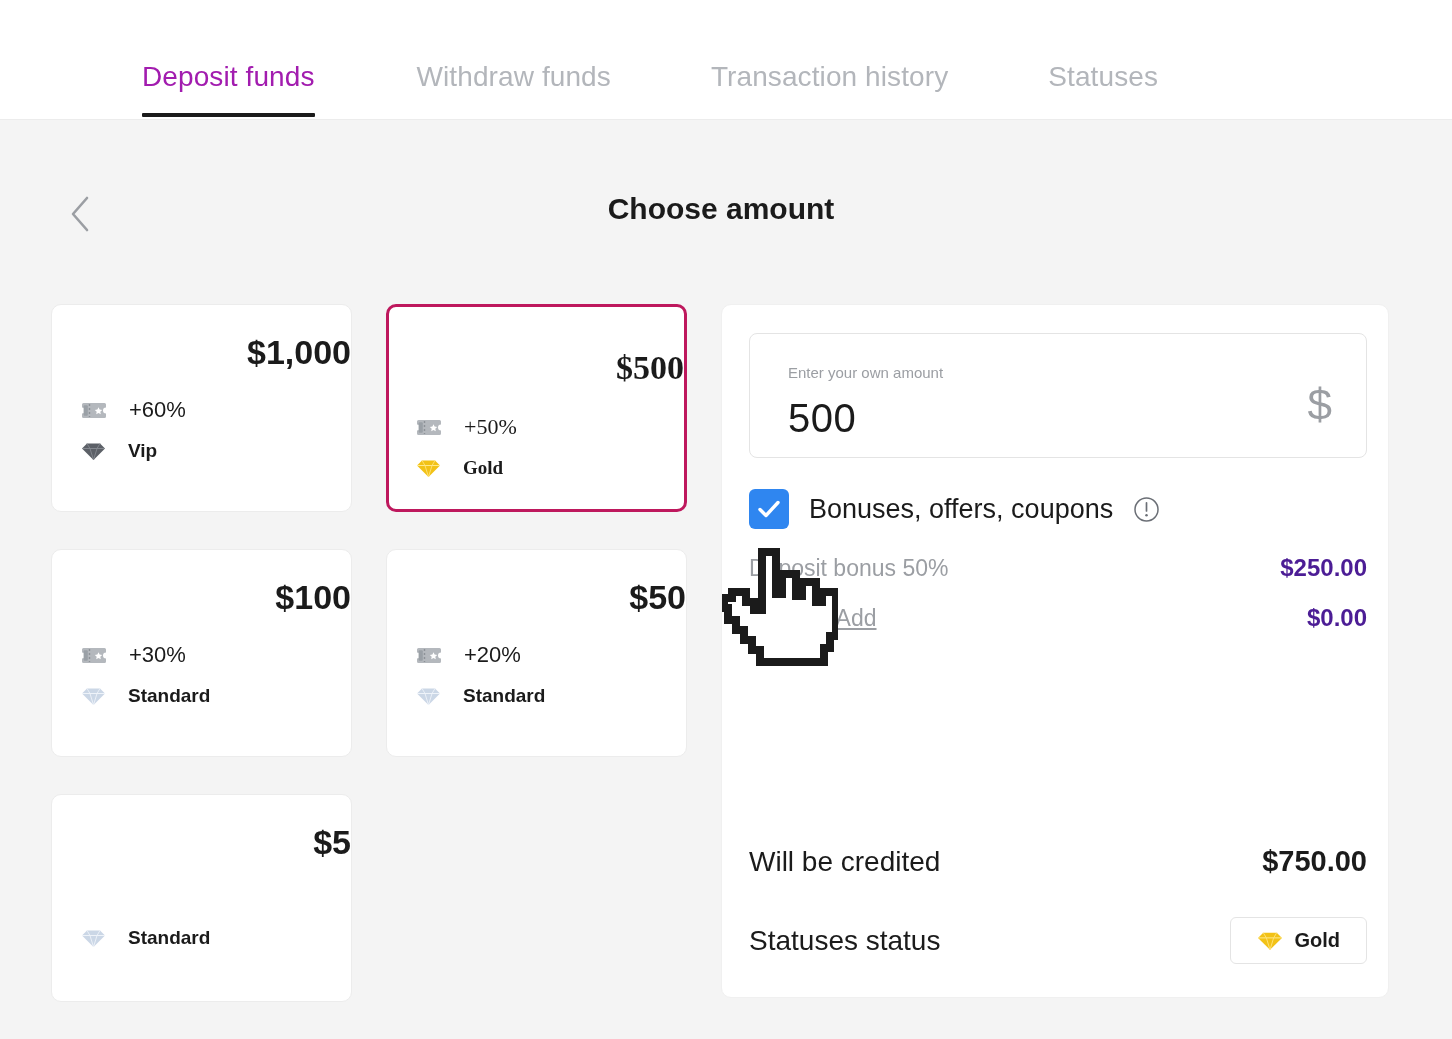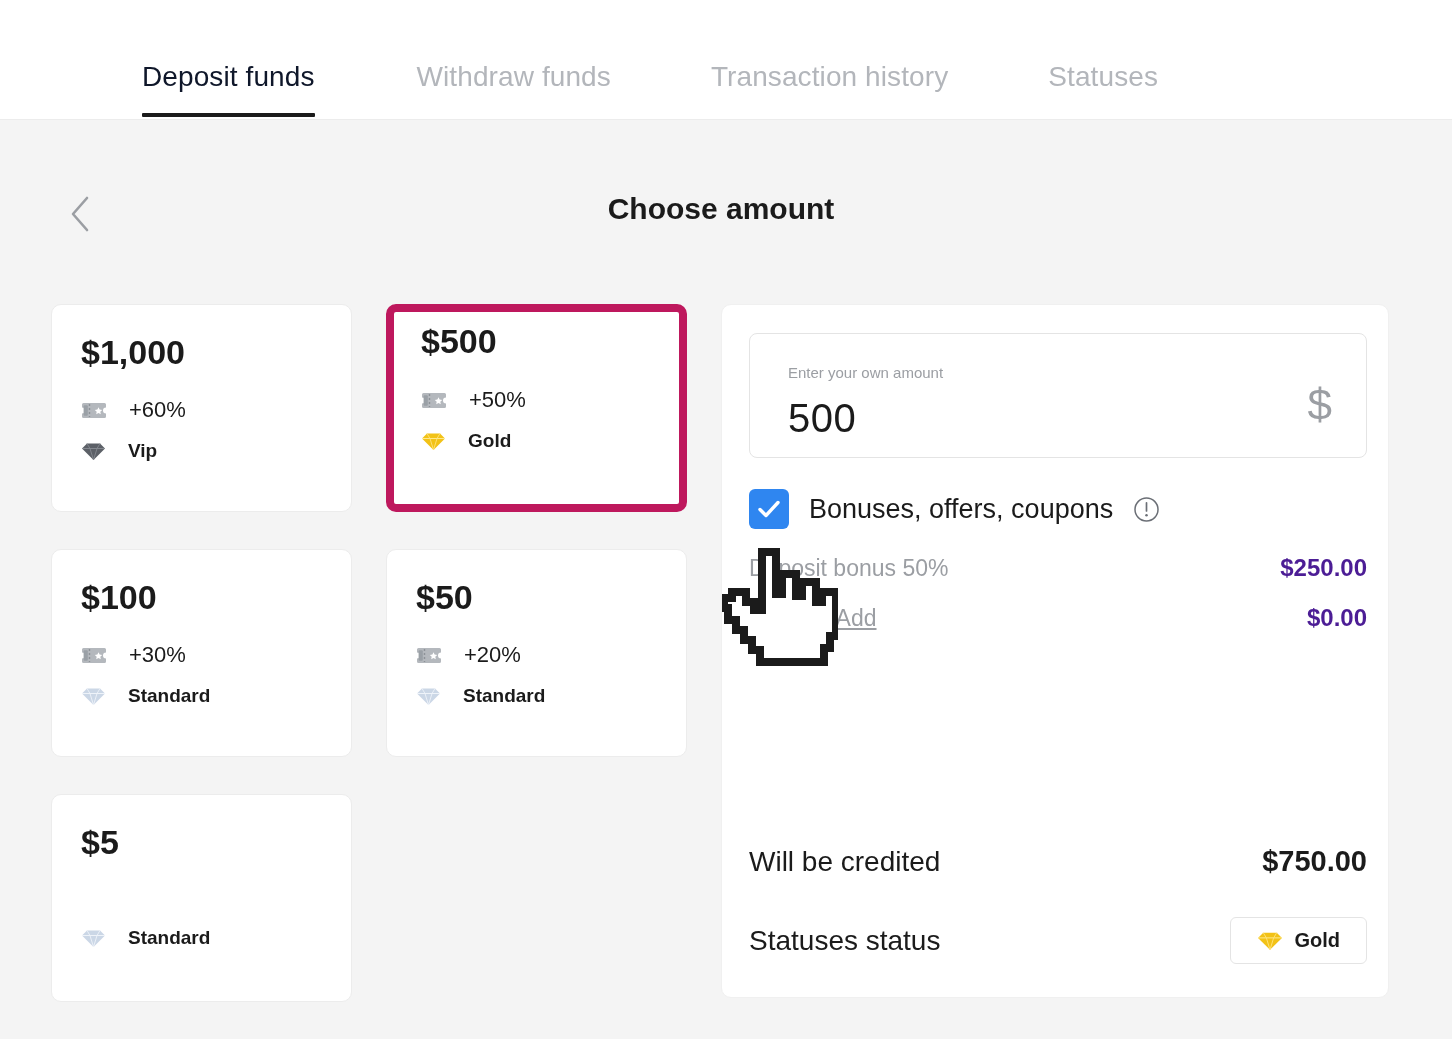--- a/index.html
+++ b/index.html
@@ -42,21 +42,21 @@
     font-size: 28px;
     color: #b3b6bb;
     letter-spacing: 0.1px;
     white-space: nowrap;
     cursor: pointer;
     background: transparent;
     border: none;
     font-family: "Liberation Sans", sans-serif;
   }
   .tab:last-child { margin-right: 0; }
-  .tab.active { color: #0f172a; }
+  .tab.active { color: #a21caf; }
   .tab.active::after {
     content: "";
     position: absolute;
     left: 0; right: 0;
     bottom: 3px;
     height: 4px;
     background: #1b1b1b;
     border-radius: 1px;
   }
   
@@ -94,36 +94,38 @@
     font-weight: bold;
     color: #1b1b1b;
   }
 
   
   .cards {
     position: absolute;
     left: 51px;
     top: 304px;
     width: 636px;
+    text-align: right;
   }
   .card-row { display: flex; gap: 34px; margin-bottom: 37px; }
   .amount-card {
     width: 301px;
     height: 208px;
     background: #ffffff;
     border: 1px solid #ececec;
     border-radius: 10px;
     padding: 30px 0 0 29px;
     cursor: pointer;
     position: relative;
   }
   .amount-card.selected {
-    border: 8px solid #be185d;
-    padding-top: 12px;
+    border: 3px solid #be185d;
+    padding-top: 44px;
     padding-left: 27px;
+    font-family: Liberation Serif, serif;
   }
   .amount-value {
     font-size: 34px;
     font-weight: bold;
     color: #1b1b1b;
     line-height: 1;
     margin-bottom: 28px;
   }
   .amount-card.selected .amount-value { margin-bottom: 29px; }
   .card-line {

